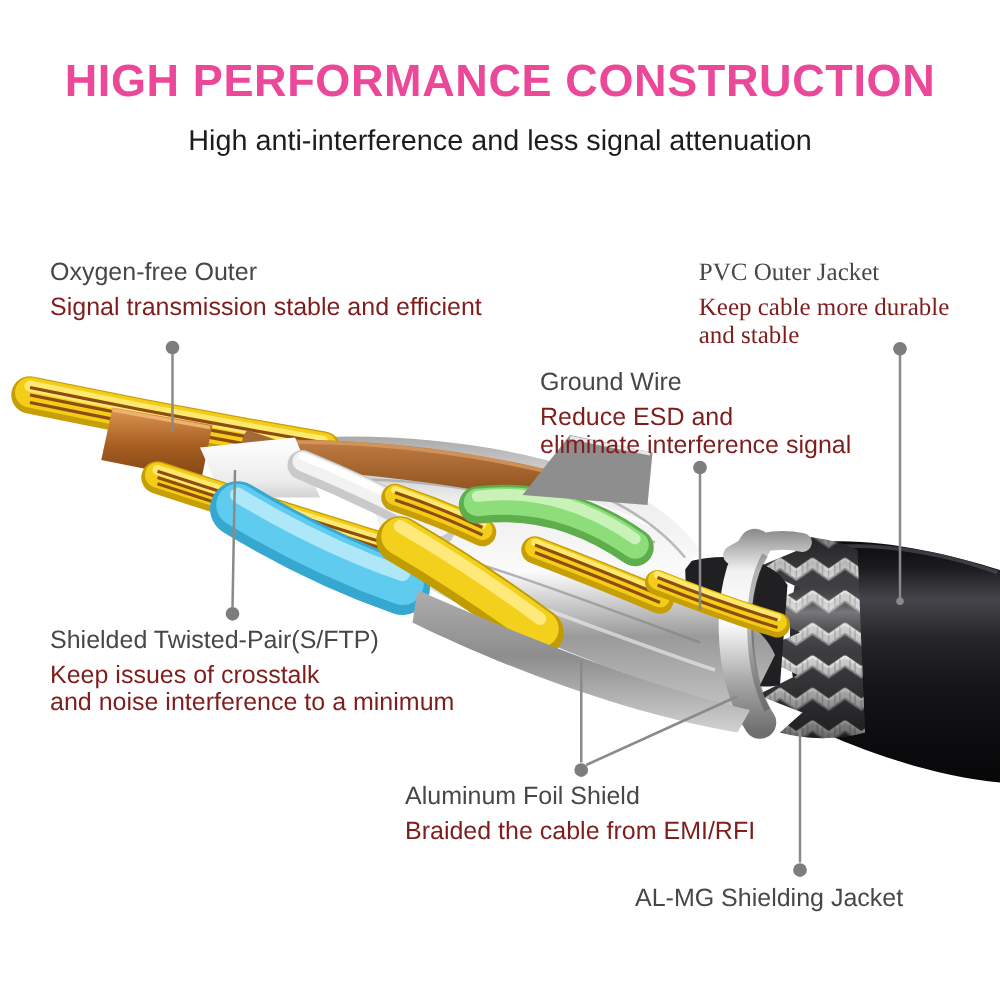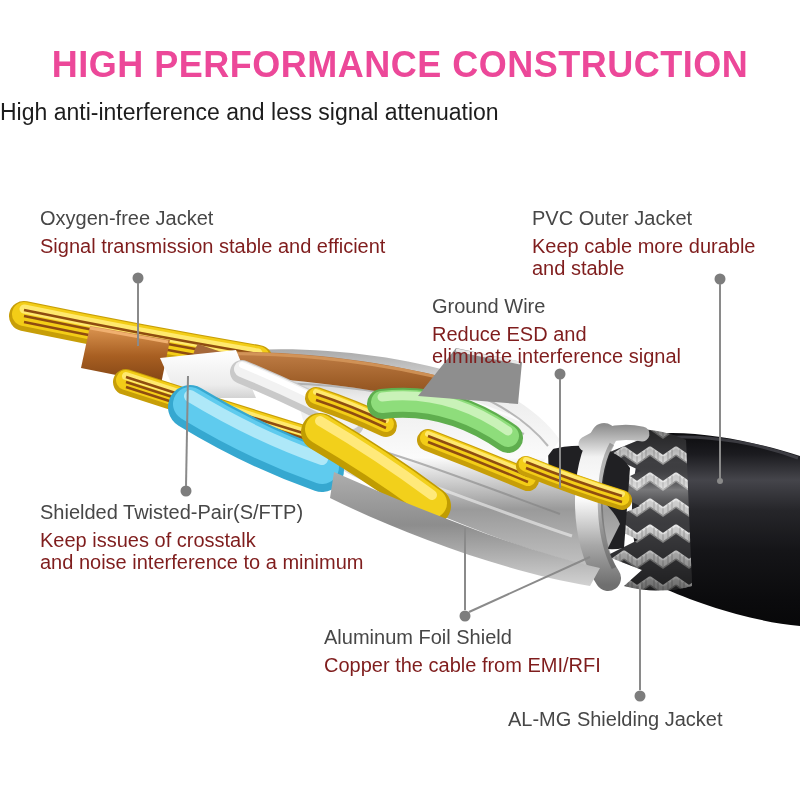--- a/index.html
+++ b/index.html
@@ -8,32 +8,32 @@
     background:#ffffff;
     font-family:"Liberation Sans","DejaVu Sans",sans-serif;
   }
   .illus{position:absolute;left:0;top:0;width:800px;height:800px;z-index:1;}
   .txt{position:absolute;z-index:2;}
   .title{
     left:0;top:44px;width:800px;text-align:center;
     font-size:36px;font-weight:700;color:#ec4899;letter-spacing:.5px;
   }
   .subtitle{
-    left:0;top:99px;width:800px;text-align:left;
+    left:0;top:99px;width:800px;text-align:center;
     font-size:23px;font-weight:400;color:#1d1d1d;
   }
   .callout h3{
     margin:0;font-size:20px;font-weight:400;color:#474747;line-height:24px;
   }
   .callout p{
     margin:5px 0 0;font-size:20px;font-weight:400;color:#7f1d1d;
     line-height:22px;white-space:pre-line;
   }
   .co-oxygen{left:40px;top:206px;width:360px;}
-  .co-pvc{left:532px;top:206px;width:235px;}
+  .co-pvc{left:559px;top:206px;width:235px;font-family:Liberation Serif, serif;}
   .co-ground{left:432px;top:294px;width:280px;}
   .co-stp{left:40px;top:500px;width:380px;}
   .co-foil{left:324px;top:625px;width:320px;}
   .co-braid{left:508px;top:707px;width:290px;}
 </style>
 </head>
 <body>
 
 <svg class="illus" viewBox="0 0 800 800" aria-hidden="true">
   <defs>
@@ -244,21 +244,21 @@
     </g>
   </g>
 </svg>
 
 <header class="txt title">
   <span>HIGH PERFORMANCE CONSTRUCTION</span>
 </header>
 <div class="txt subtitle">High anti-interference and less signal attenuation</div>
 
 <div class="txt callout co-oxygen">
-  <h3>Oxygen-free Jacket</h3>
+  <h3>Oxygen-free Outer</h3>
   <p>Signal transmission stable and efficient</p>
 </div>
 
 <div class="txt callout co-pvc">
   <h3>PVC Outer Jacket</h3>
   <p>Keep cable more durable
 and stable</p>
 </div>
 
 <div class="txt callout co-ground">
@@ -268,18 +268,18 @@
 </div>
 
 <div class="txt callout co-stp">
   <h3>Shielded Twisted-Pair(S/FTP)</h3>
   <p>Keep issues of crosstalk
 and noise interference to a minimum</p>
 </div>
 
 <div class="txt callout co-foil">
   <h3>Aluminum Foil Shield</h3>
-  <p>Copper the cable from EMI/RFI</p>
+  <p>Braided the cable from EMI/RFI</p>
 </div>
 
 <div class="txt callout co-braid">
   <h3>AL-MG Shielding Jacket</h3>
 </div>
 
 </body></html>

